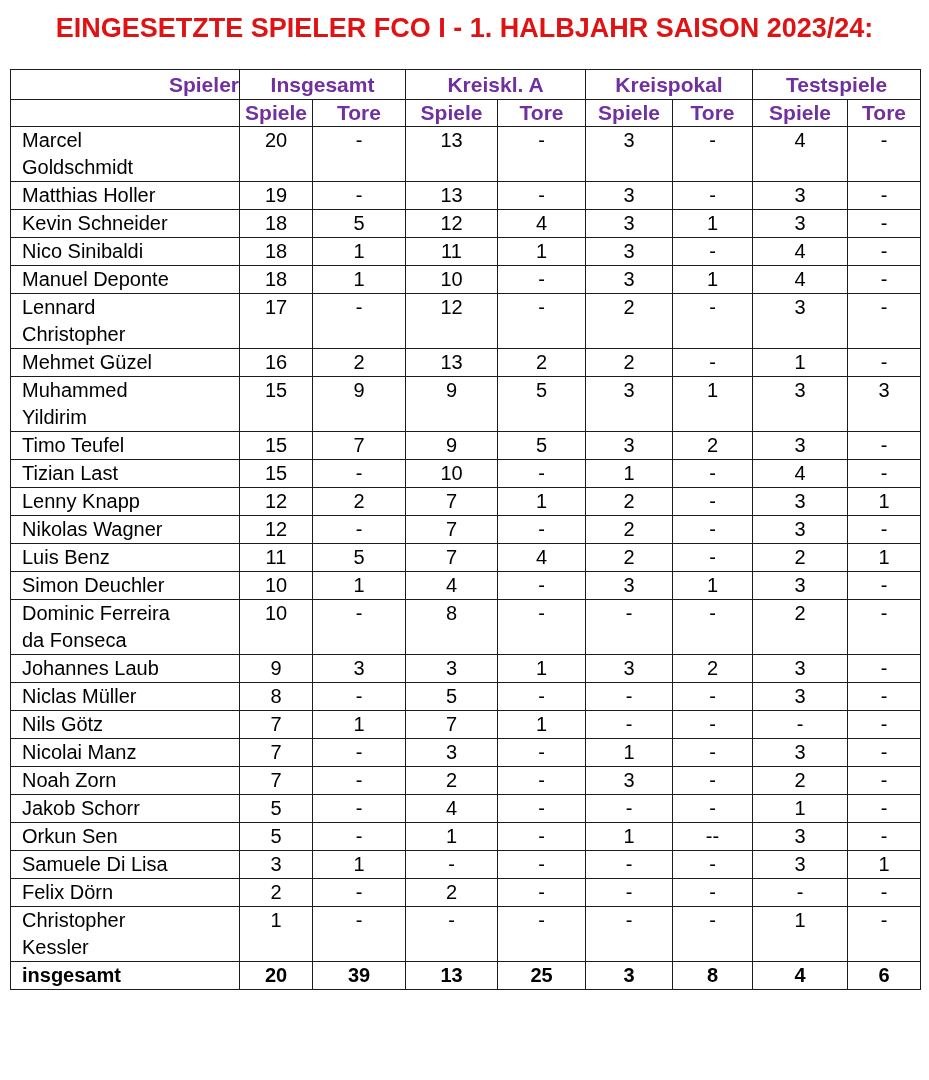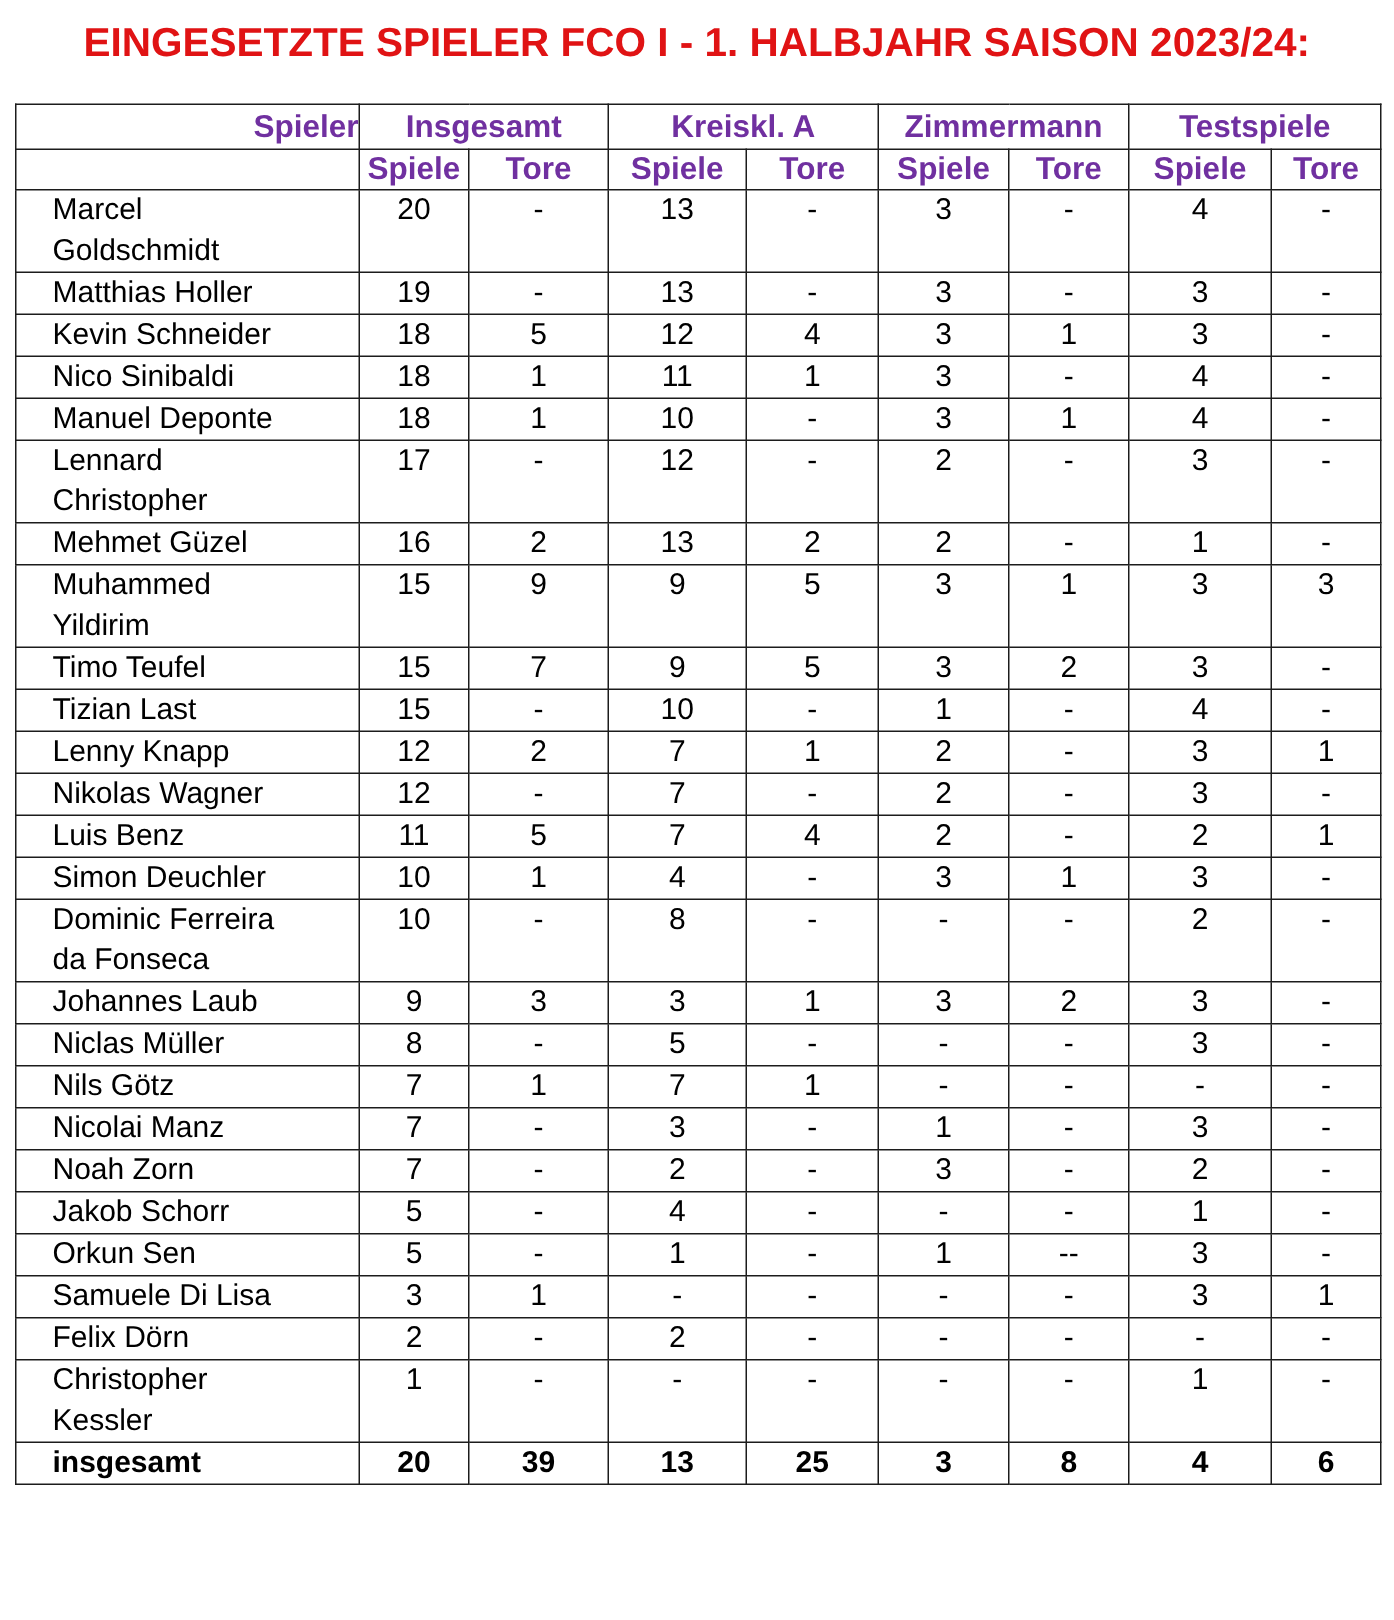--- a/index.html
+++ b/index.html
@@ -53,21 +53,21 @@
   }
   tbody td {
     font-size: 20px;
     line-height: 27px;
     vertical-align: top;
     padding: 0;
     color: #000000;
   }
   tbody td.name {
     text-align: left;
-    padding-left: 24px;
+    padding-left: 11px;
     white-space: pre-line;
   }
   tbody td.val {
     text-align: center;
   }
   tbody tr.totals td {
     font-weight: bold;
   }
 </style>
 </head>
@@ -87,21 +87,21 @@
       <col style="width:87px">
       <col style="width:80px">
       <col style="width:95px">
       <col style="width:73px">
     </colgroup>
     <thead>
       <tr>
         <th class="player-h">Spieler</th>
         <th colspan="2">Insgesamt</th>
         <th colspan="2">Kreiskl. A</th>
-        <th colspan="2">Zimmermann</th>
+        <th colspan="2">Kreispokal</th>
         <th colspan="2">Testspiele</th>
       </tr>
       <tr class="subhead">
         <th class="player-h"></th>
         <th>Spiele</th>
         <th>Tore</th>
         <th>Spiele</th>
         <th>Tore</th>
         <th>Spiele</th>
         <th>Tore</th>

